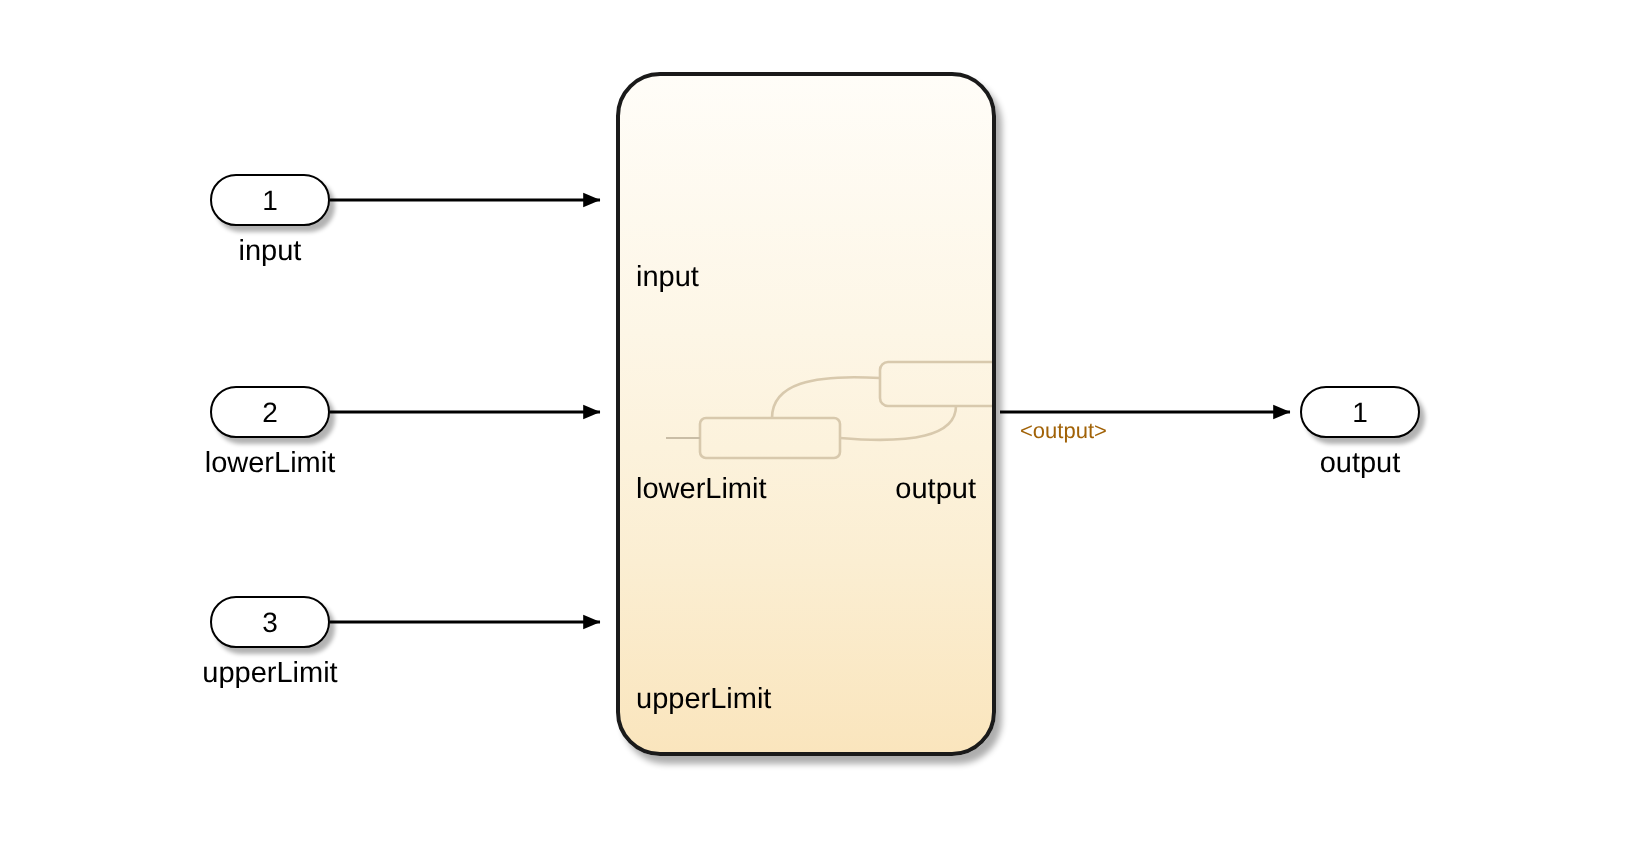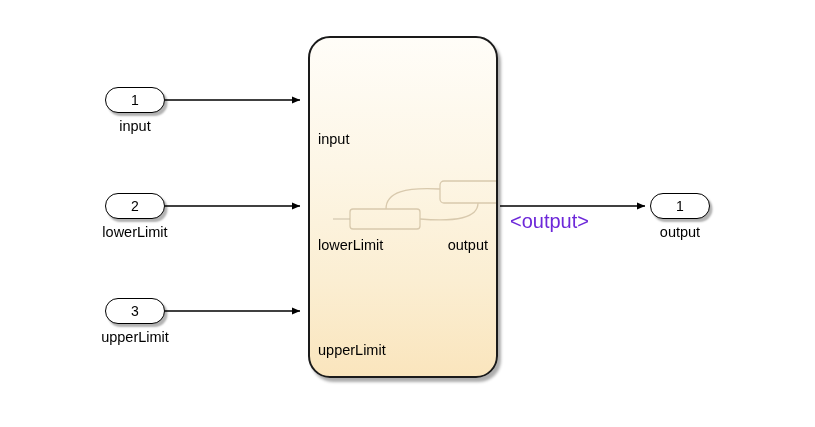--- a/index.html
+++ b/index.html
@@ -77,22 +77,22 @@
   .chart-port-label {
     position: absolute;
     font-size: 14.5px;
     color: #000000;
     white-space: nowrap;
     line-height: 1;
   }
   
   .signal-label {
     position: absolute;
-    font-size: 20px;
-    color: #6d28d9;
+    font-size: 11px;
+    color: #a16207;
     white-space: nowrap;
   }
 </style>
 </head>
 <body>
 
 <div id="canvas">
 
   <svg id="wires" viewBox="0 0 815 427" xmlns="http://www.w3.org/2000/svg">
     <defs>

